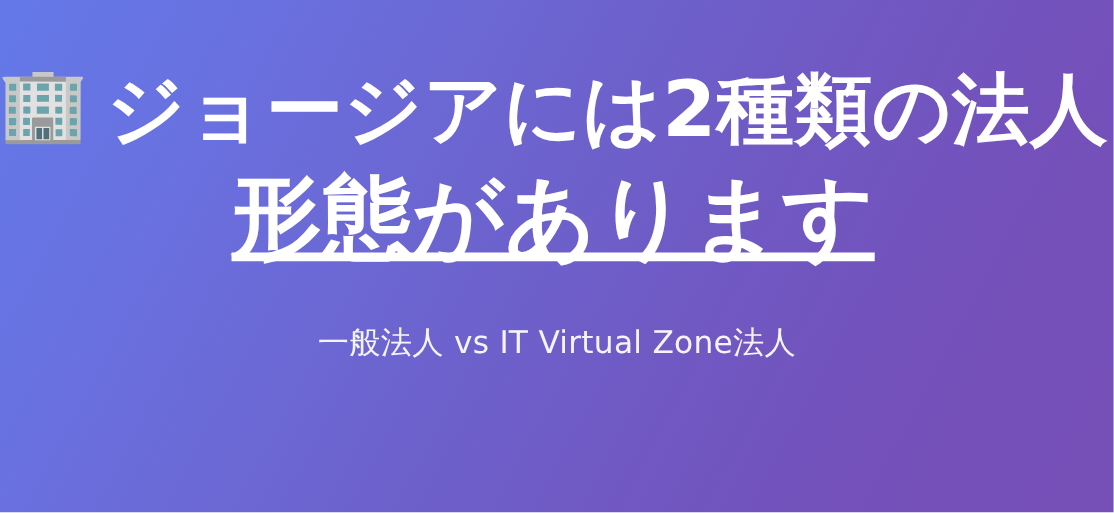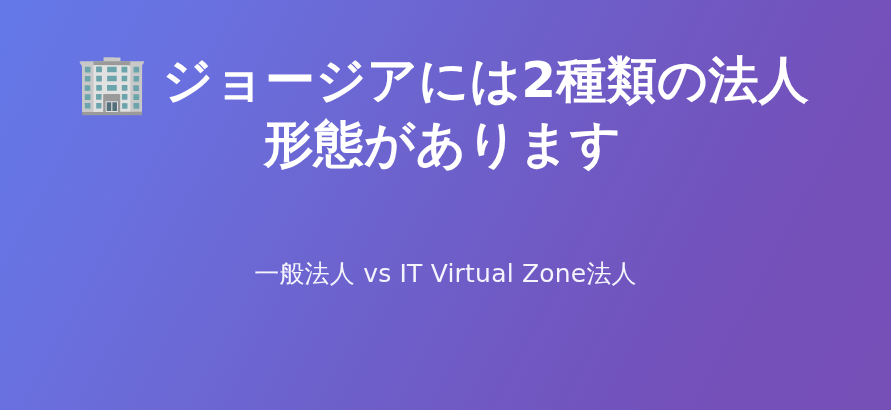--- a/index.html
+++ b/index.html
@@ -46,39 +46,40 @@
     line-height: 1.02;
     margin-top: 8px;
     margin-right: 14px;
     user-select: none;
     font-family: "DejaVu Sans", sans-serif;
   }
 
   .headline-text {
     flex: 0 1 auto;
     color: #ffffff;
-    font-size: 50px;
+    font-size: 62px;
     font-weight: 700;
     line-height: 1.36;
     letter-spacing: 0.3px;
     white-space: nowrap;
     text-align: left;
     font-family: "DejaVu Sans", "Liberation Sans", sans-serif;
   }
 
   .headline-line-2 {
     color: #ffffff;
-    font-size: 50px;
+    font-size: 72px;
     font-weight: 700;
     line-height: 1.22;
     letter-spacing: 0.3px;
     white-space: nowrap;
     text-align: right;
     margin-top: -4px;
     font-family: "DejaVu Sans", "Liberation Sans", sans-serif;
+    text-decoration: underline;
   }
 
   
   #subtitle-block {
     position: absolute;
     left: 0;
     top: 250px;
     width: 891px;
     text-align: center;
   }

